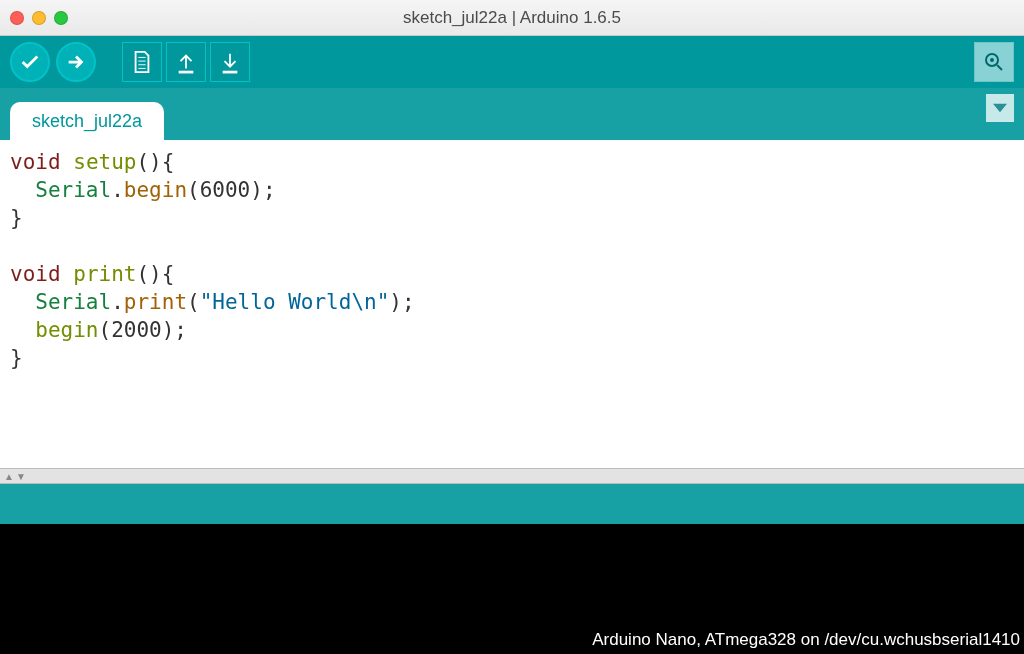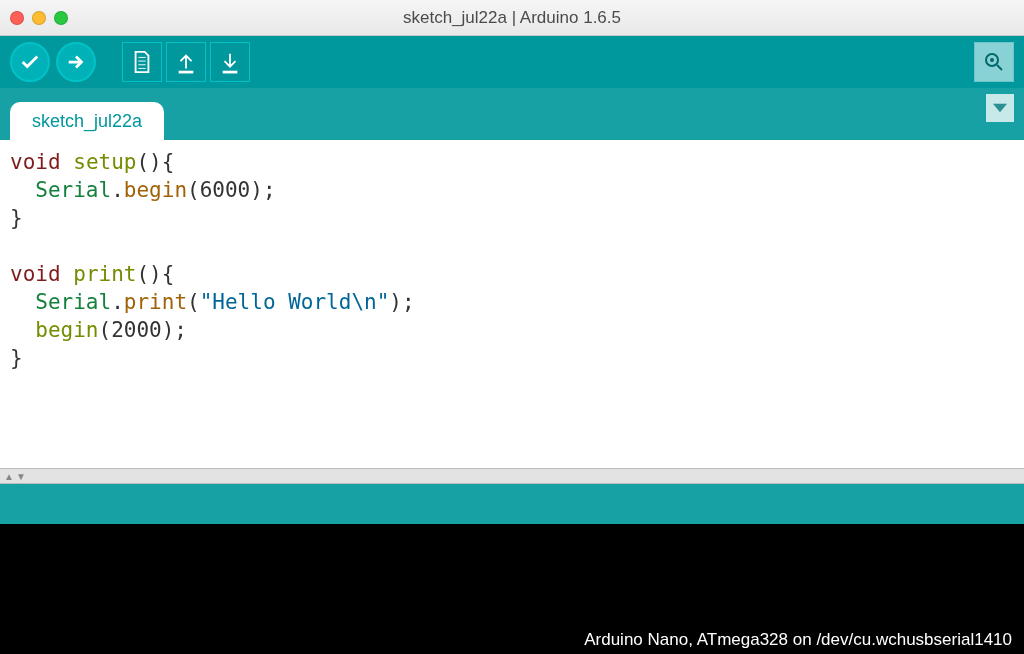--- a/index.html
+++ b/index.html
@@ -67,21 +67,21 @@
   
   .divider { height:16px; background:#e3e3e3; border-top:1px solid #bbb; border-bottom:1px solid #bbb; position:relative;}
   .divider .tri { position:absolute; left:4px; top:2px; font-size:10px; color:#888; letter-spacing:2px;}
 
   
   .tealstrip { height:40px; background:#17a1a5; }
 
   
   .console { height:130px; background:#000; color:#fff; font-size:15px; position:relative; }
   .statusbar {
-    position:absolute; bottom:4px; right:12px; font-size:17px; color:#fff; font-weight:300; white-space:nowrap;
+    position:absolute; bottom:4px; right:4px; font-size:17px; color:#fff; font-weight:300; white-space:nowrap;
   }
   .watermark { position:absolute; bottom:18px; right:8px; color:#666; font-size:11px; opacity:.35;}
 </style>
 </head>
 <body>
 
 <div class="titlebar">
   <div class="traffic">
     <div class="dot red"></div>
     <div class="dot yellow"></div>

